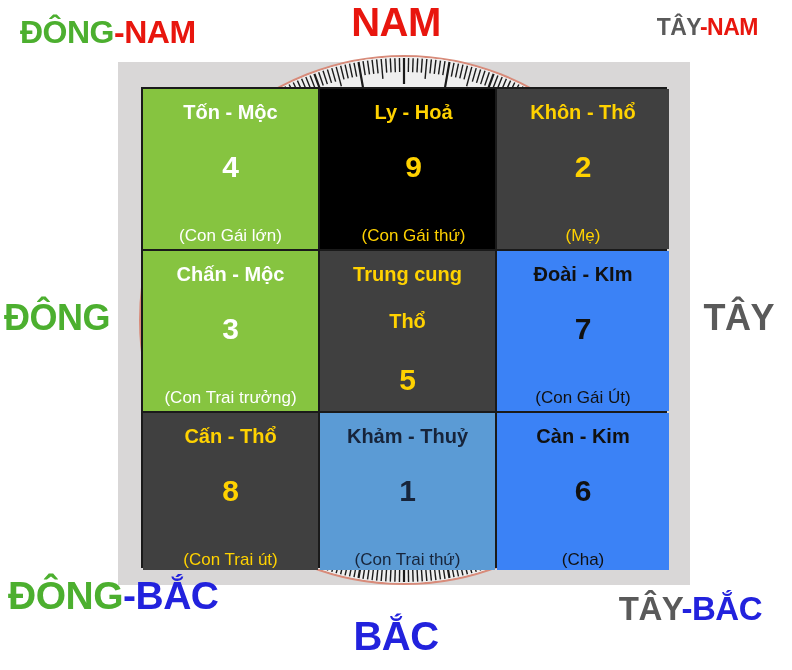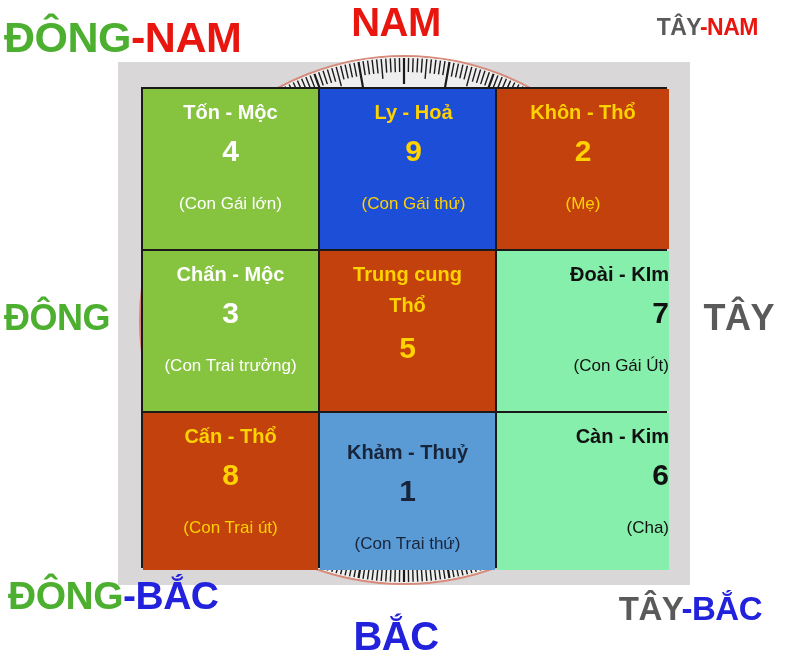--- a/index.html
+++ b/index.html
@@ -20,21 +20,21 @@
     line-height:1;
   }
   .dir .g{color:#4CAF2F;}
   .dir .r{color:#E8160E;}
   .dir .b{color:#2222DD;}
   .dir .k{color:#5A5A5A;}
   .dir .dash{color:#E8160E;}
   .dir .dashb{color:#2222DD;}
 
   #dir-nam      {top:2px;  left:0; width:792px; text-align:center; font-size:40px;}
-  #dir-dongnam  {top:16px; left:4px;  font-size:43px;}
+  #dir-dongnam  {top:16px; left:20px;  font-size:32px;}
   #dir-taynam   {top:16px; right:34px; font-size:23px;}
   #dir-dong     {top:300px;left:4px;  font-size:36px;}
   #dir-tay      {top:300px;right:18px;font-size:36px;}
   #dir-dongbac  {top:576px;left:8px;  font-size:39px;}
   #dir-taybac   {top:592px;right:30px;font-size:33px;}
   #dir-bac      {top:616px;left:0; width:792px; text-align:center; font-size:40px;}
 
   
   #compass-wrap{
     position:absolute;left:118px;top:55px;width:572px;height:530px;
@@ -61,44 +61,45 @@
     background:#1a1a1a;
     gap:2px;
   }
   .cell{
     position:relative;
     display:flex;flex-direction:column;
     align-items:center;justify-content:flex-start;
     padding-top:12px;
     box-sizing:border-box;
     overflow:hidden;
+    gap:16px;
   }
   .cell .c-title{
     font-size:20px;font-weight:bold;line-height:1.15;
     text-align:center;
   }
   .cell .c-title2{
     font-size:20px;font-weight:bold;line-height:1.15;
     text-align:center;margin-top:8px;
   }
   .cell .c-num{
     font-size:30px;font-weight:bold;line-height:1.1;margin-top:10px;
   }
   .cell .c-sub{
     font-size:17px;line-height:1.15;margin-top:27px;text-align:center;
   }
 
   
   .green   {background:#86c440;}
   .green   .c-title,.green .c-num,.green .c-sub{color:#ffffff;}
-  .red     {background:#1d4ed8;padding-left:12px;}
+  .red     {background:#000000;padding-left:12px;}
   .red     .c-title,.red .c-num,.red .c-sub{color:#ffd200;}
-  .crimson {background:#c2410c;}
+  .crimson {background:#404040;}
   .crimson .c-title,.crimson .c-title2,.crimson .c-num,.crimson .c-sub{color:#ffd200;}
-  .gray    {background:#86efac;align-items:flex-end;}
+  .gray    {background:#3b82f6;}
   .gray    .c-title,.gray .c-num,.gray .c-sub{color:#111111;}
   .blue    {background:#5b9bd5;justify-content:center;}
   .blue    .c-title,.blue .c-num,.blue .c-sub{color:#17243a;}
 
   
   .cell.center .c-num{margin-top:14px;}
 </style>
 </head>
 <body>
 

